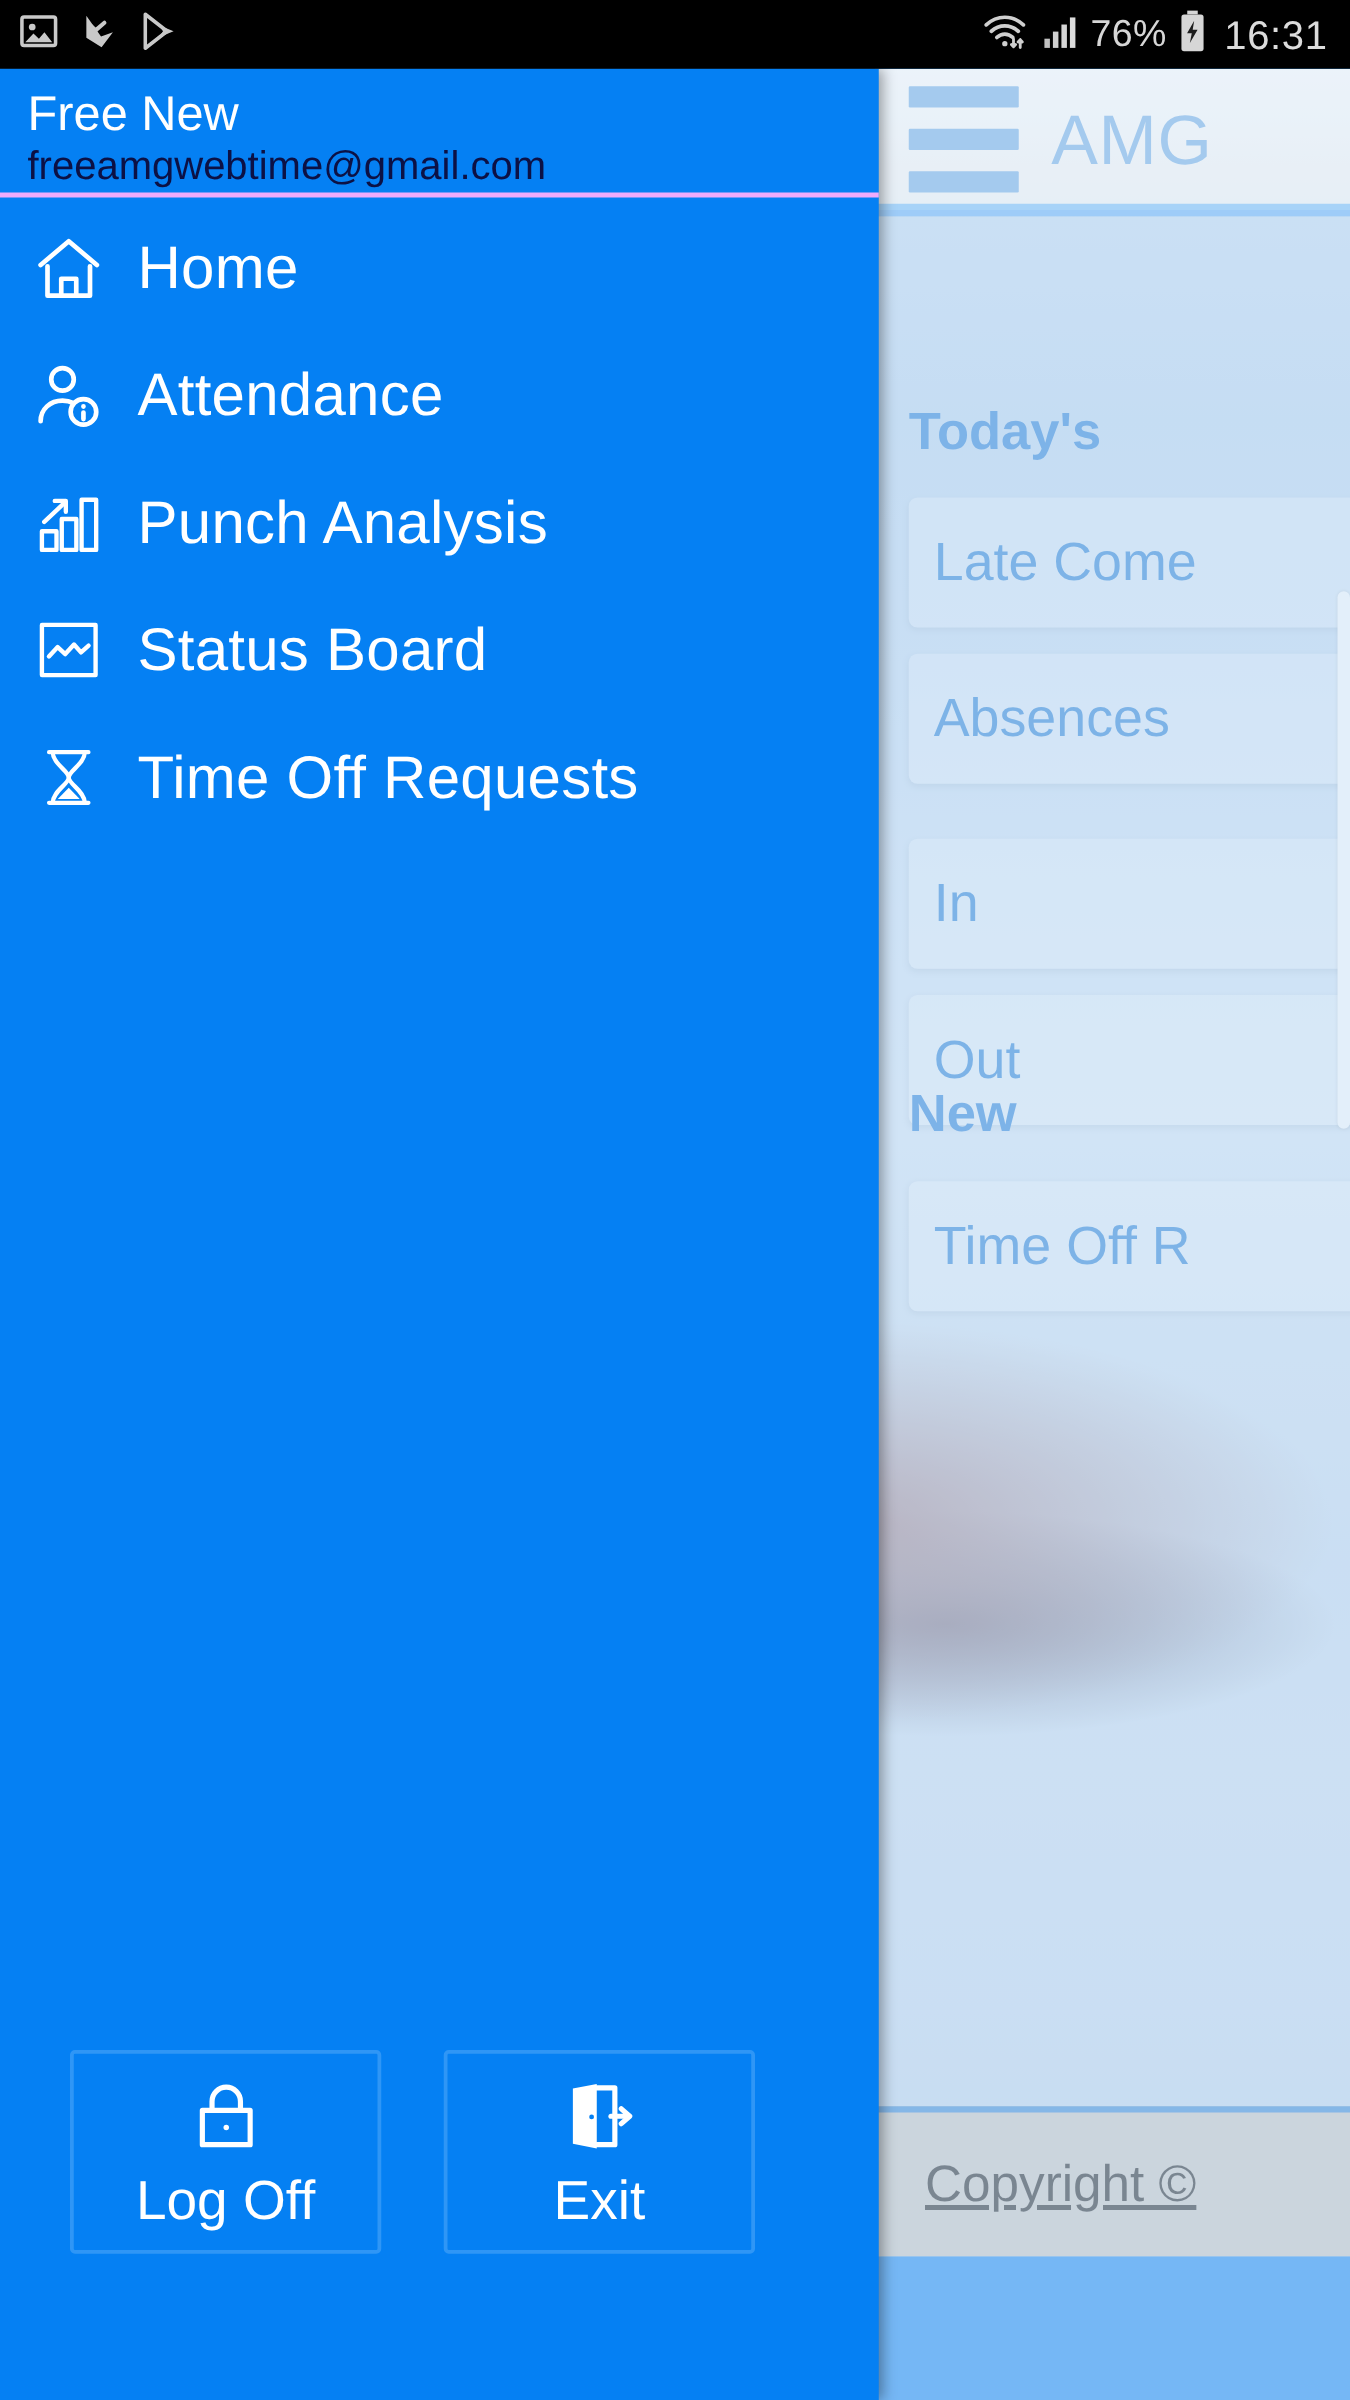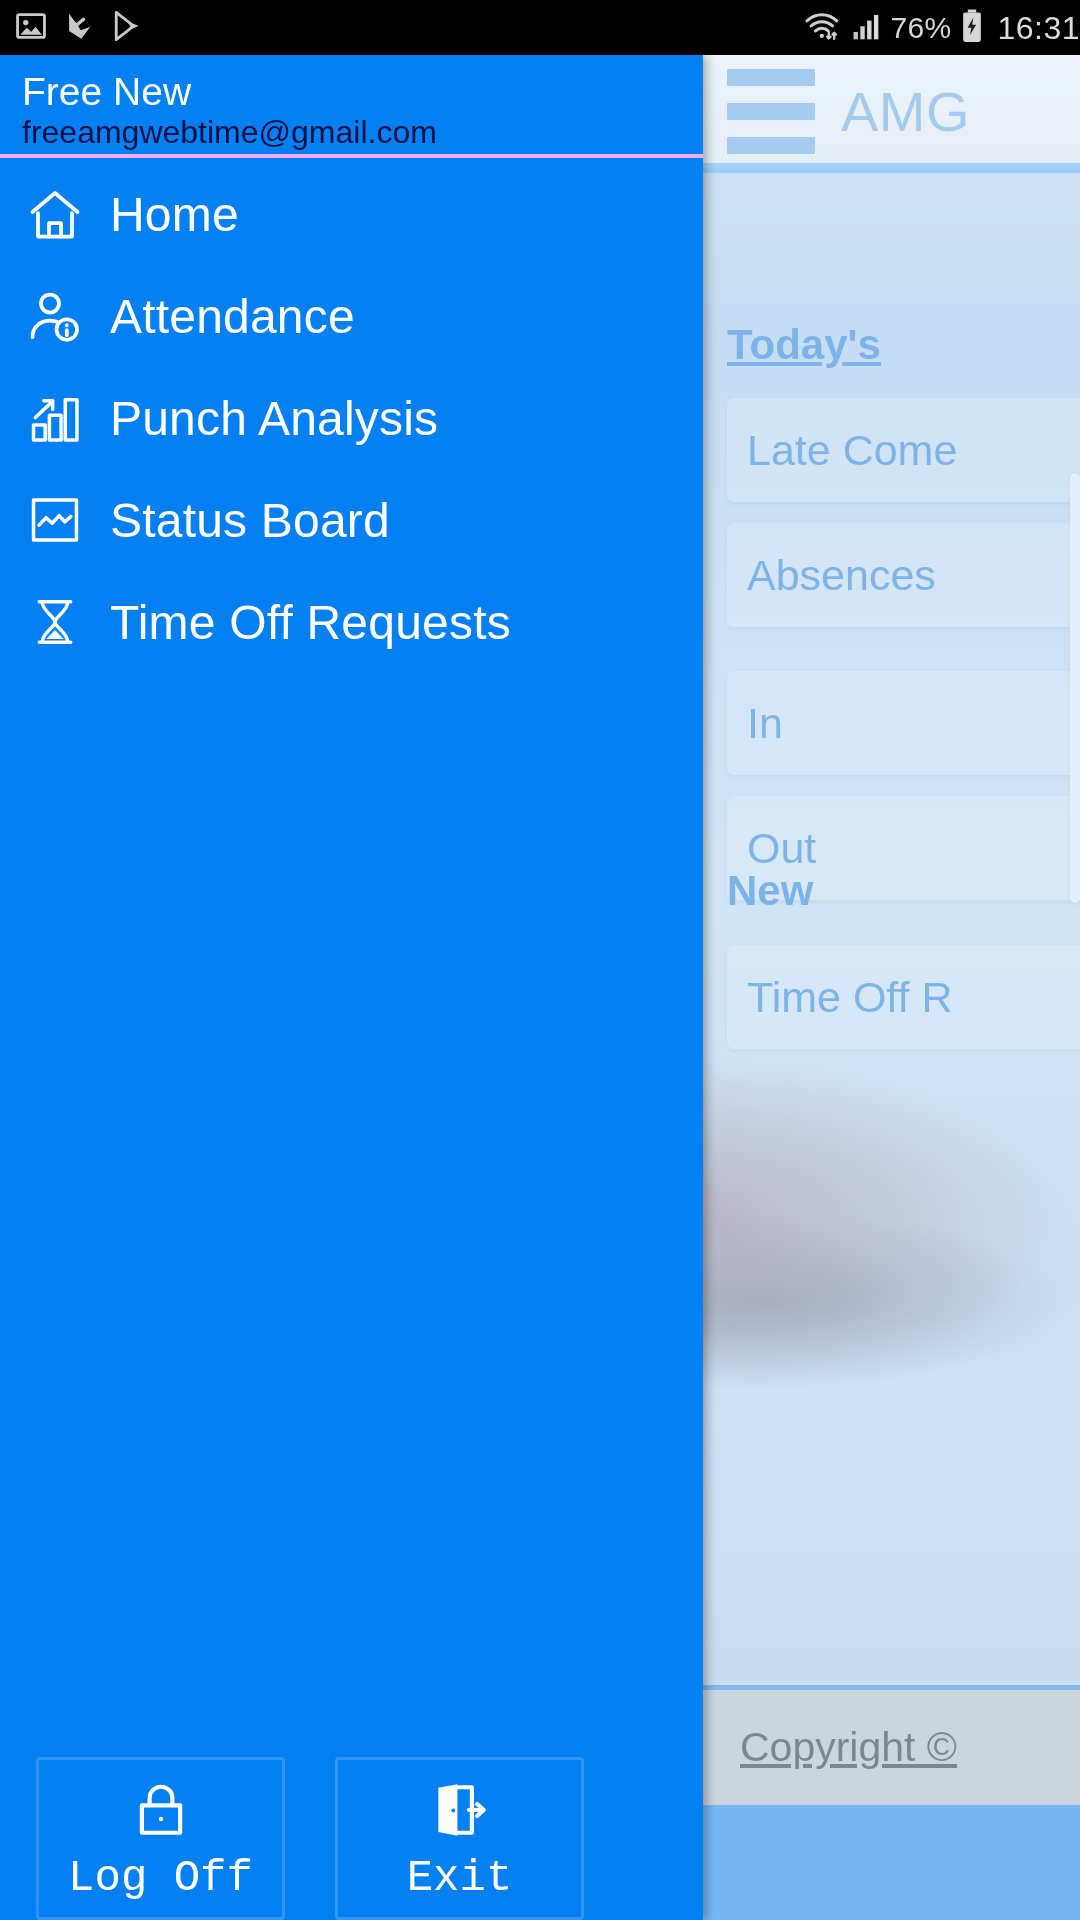--- a/index.html
+++ b/index.html
@@ -38,20 +38,21 @@
     display: flex;
     align-items: center;
     gap: 14px;
     padding-left: 14px;
   }
   .sb-right {
     margin-left: auto;
     display: flex;
     align-items: center;
     gap: 9px;
+    padding-right: 18px;
   }
   .sb-icon { display: block; }
   .sb-text {
     color: #d6d6d6;
     font-size: 30px;
     letter-spacing: 0.3px;
     line-height: 1;
     font-family: "Liberation Sans", sans-serif;
   }
   .sb-time {
@@ -259,25 +260,24 @@
     letter-spacing: 0.2px;
   }
 
   
   .drawer-actions {
     position: absolute;
     left: 0; bottom: 0;
     width: 703px;
     height: 280px;
     display: flex;
-    align-items: flex-end;
-    padding-left: 36px;
+    align-items: flex-start;
+    padding-left: 56px;
     gap: 50px;
     box-sizing: border-box;
-    font-family: Liberation Mono, monospace;
   }
   .action-btn {
     width: 249px;
     height: 163px;
     border: 3px solid #2f96f6;
     border-radius: 4px;
     background: transparent;
     display: flex;
     flex-direction: column;
     align-items: center;
@@ -309,21 +309,21 @@
       <div class="hamburger">
         <span></span>
           <span></span>
           <span></span>
       </div>
       <div class="app-title">AMG</div>
     </div>
 
     <div class="app-body">
 
-      <div class="bg-section-title" style="top:148px;text-decoration:underline;">Today's</div>
+      <div class="bg-section-title" style="top:148px;">Today's</div>
       <div class="bg-card" style="top:225px;">
         <span>Late Come</span>
       </div>
       <div class="bg-card" style="top:350px;">
         <span>Absences</span>
       </div>
 
       <div class="bg-card" style="top:498px;">
         <span>In</span>
       </div>

